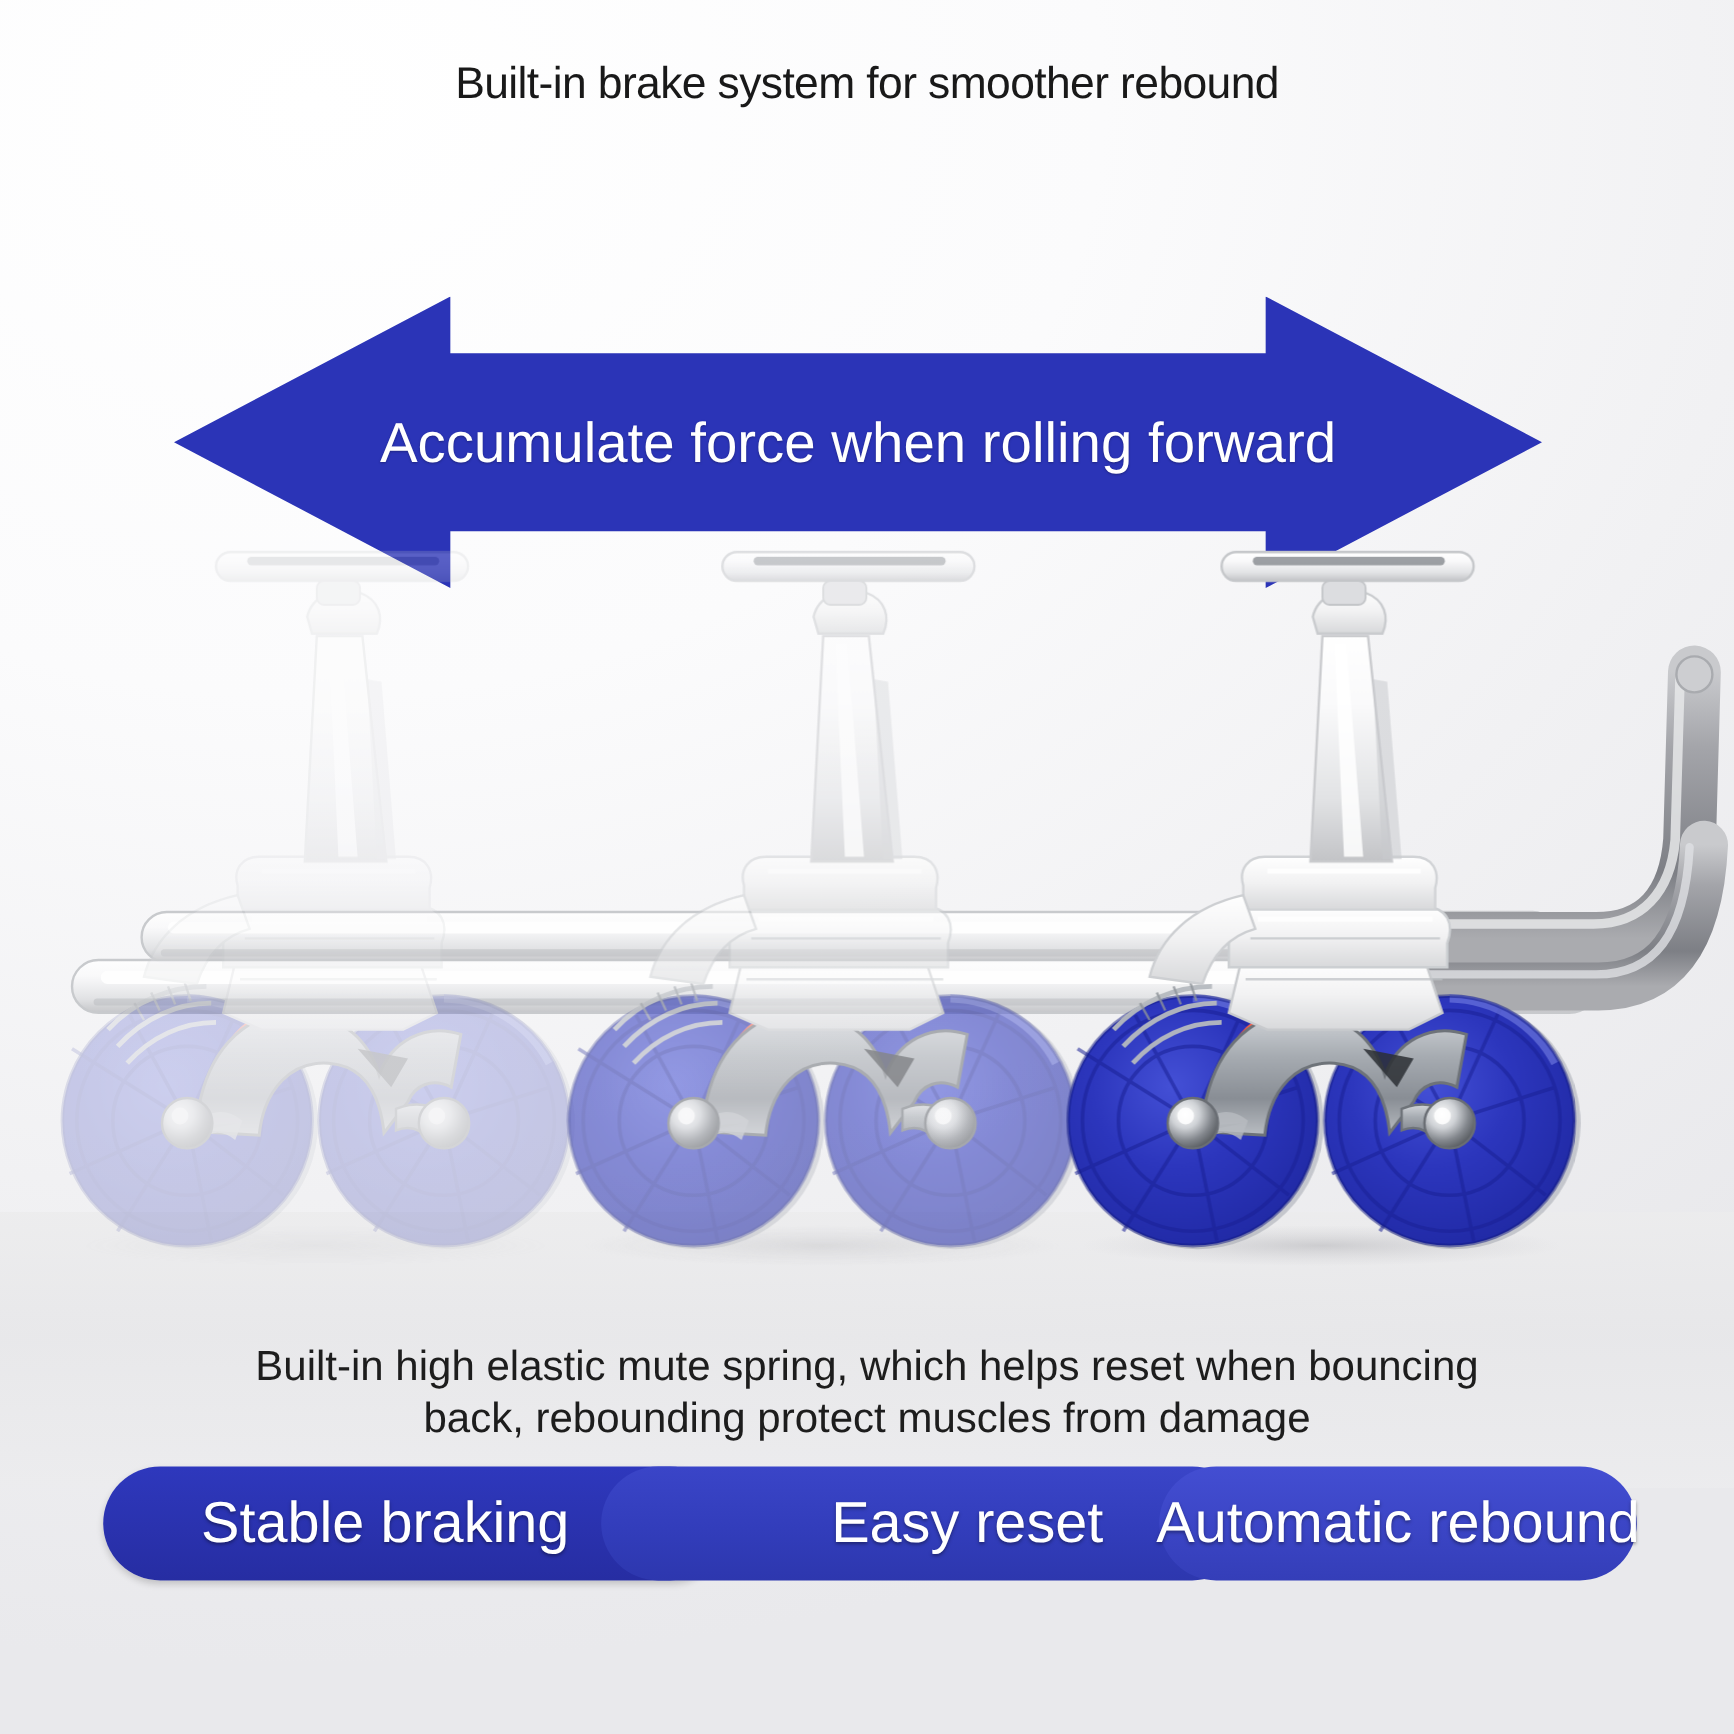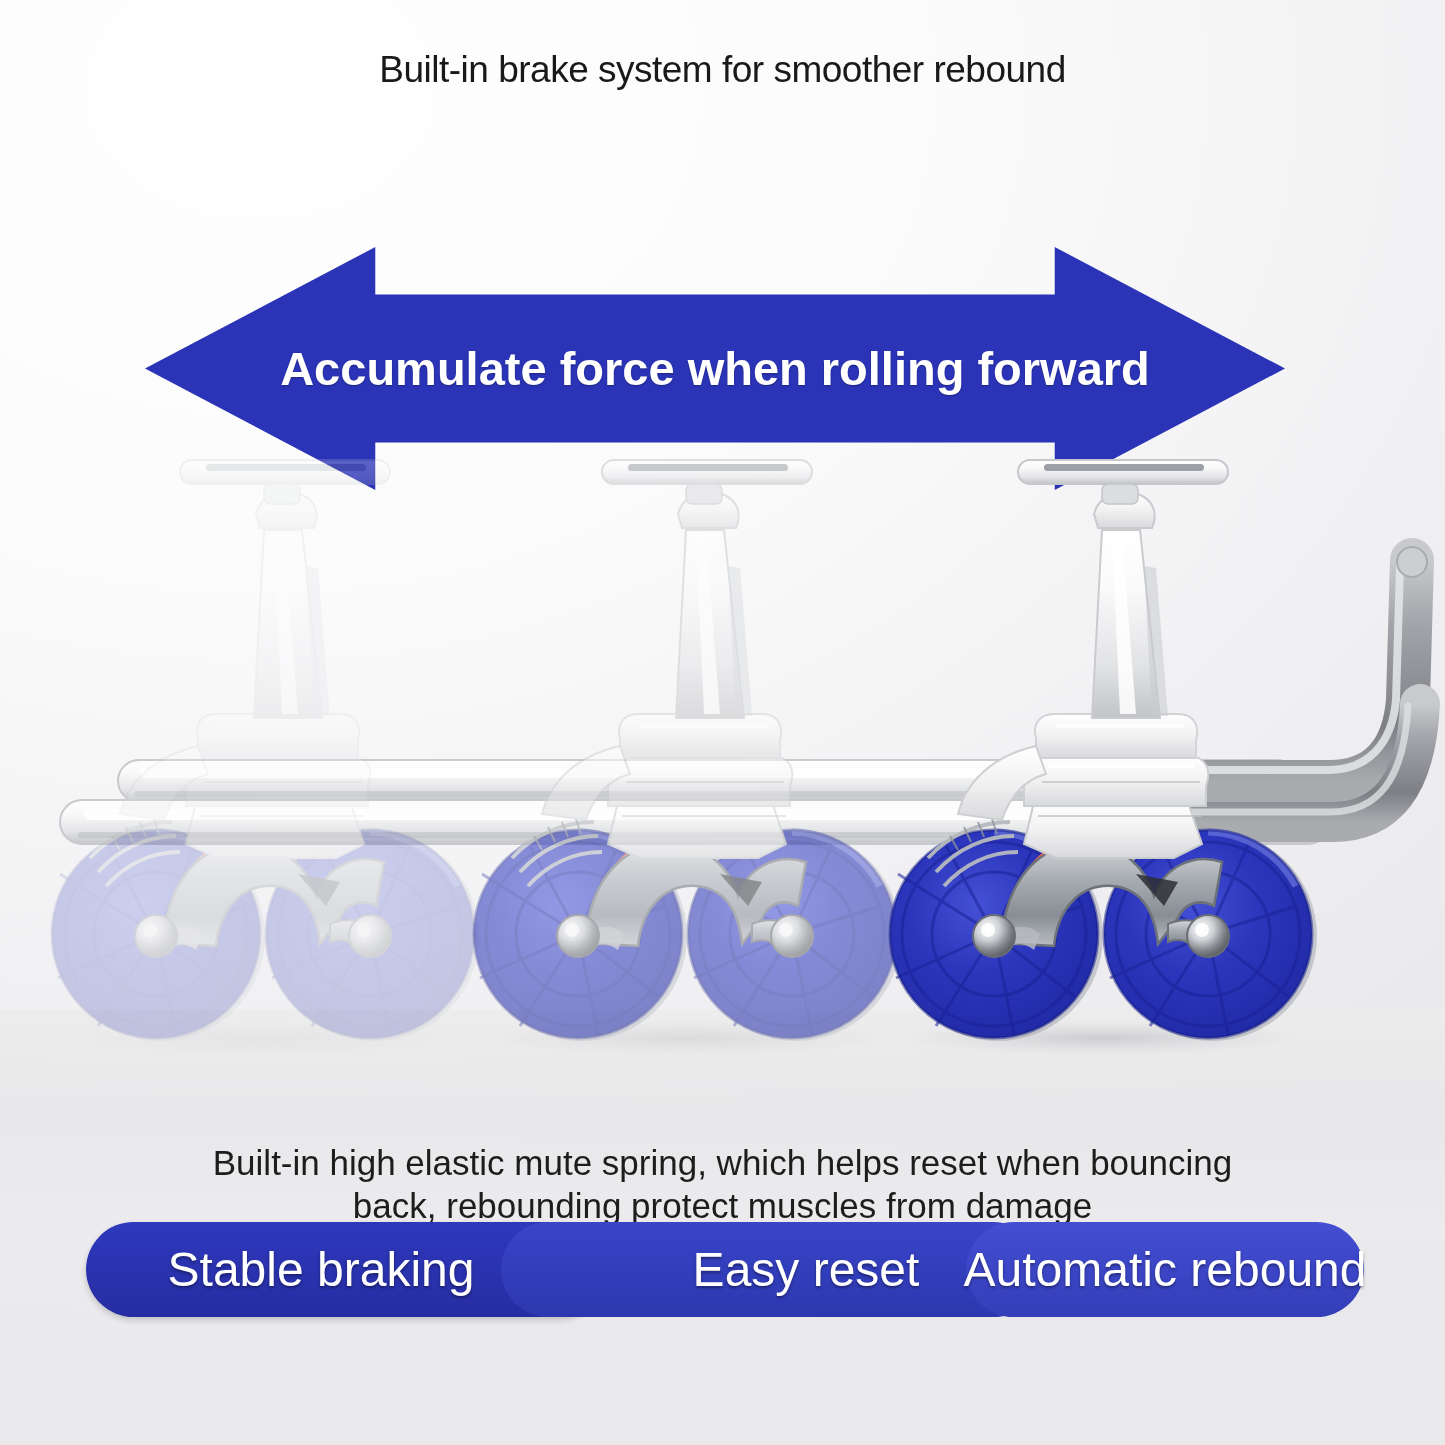--- a/index.html
+++ b/index.html
@@ -43,34 +43,32 @@
   #arrowText{
     position:absolute;left:0;right:0;top:50%;
     transform:translateY(-50%);
     text-align:center;
     color:#ffffff;
     font-size:47px;line-height:1.08;
     text-shadow:0 1px 2px rgba(0,0,0,.30);
     padding:0 60px;
     box-sizing:border-box;
     white-space:nowrap;
-    font-weight:bold;
   }
   #arrowText .ln{display:block;}
 
   
   #product{position:absolute;left:0;top:0;width:1445px;height:1445px;pointer-events:none;}
 
   
   #caption{
     position:absolute;left:170px;width:1105px;top:1118px;
     text-align:center;
     font-size:35px;line-height:1.22;
     color:#1d1d1d;
-    margin-top:24px;
   }
   #caption .ln{display:block;white-space:nowrap;}
 
   
   #pills{
     position:absolute;left:86px;top:1222px;width:1278px;height:95px;
   }
   .pill{
     position:absolute;top:0;height:95px;border-radius:48px;
     display:flex;align-items:center;justify-content:center;

